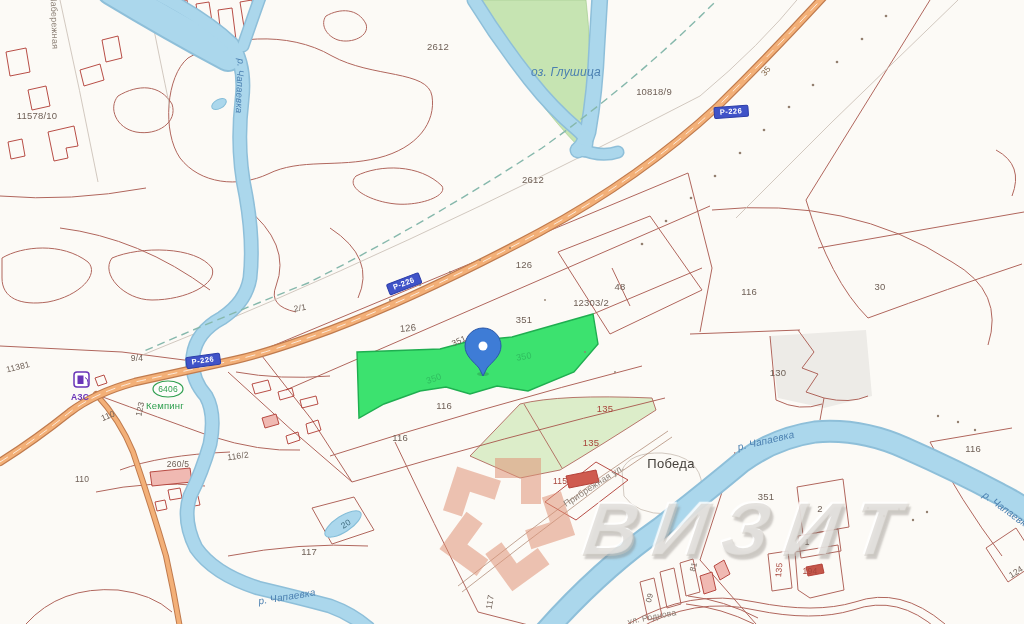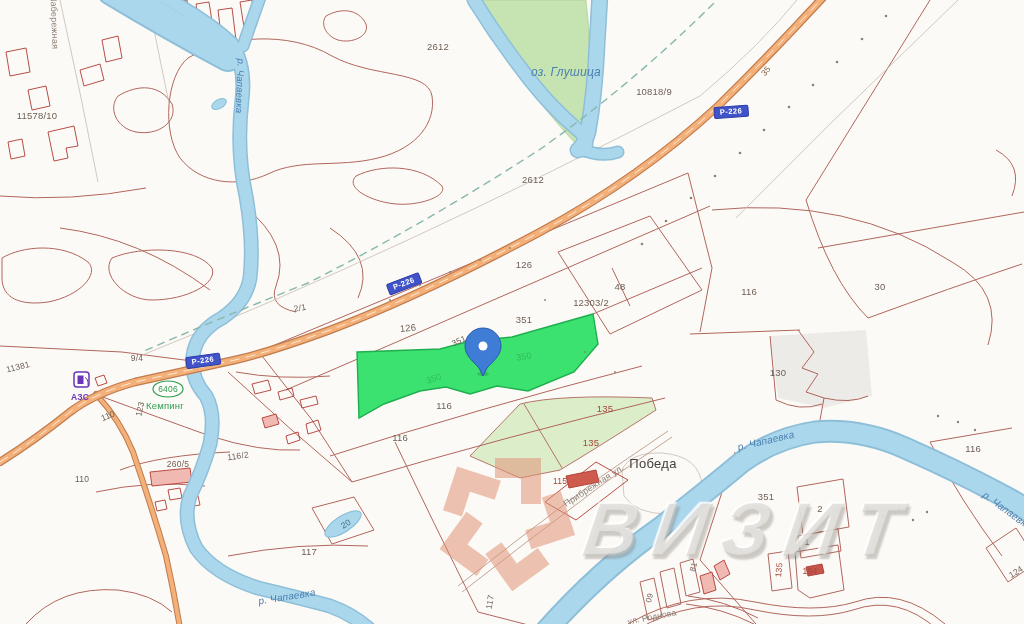--- a/index.html
+++ b/index.html
@@ -4,21 +4,21 @@
 <style>
   html,body{margin:0;padding:0;background:#e8e8e8;font-family:"Liberation Sans",sans-serif;}
   .map{position:relative;width:1024px;height:624px;background:#fcfaf6;overflow:hidden;font-family:"Liberation Sans",sans-serif;}
   svg.base{position:absolute;left:0;top:0;width:1024px;height:624px;}
   .lbl{position:absolute;transform:translate(-50%,-50%);font-size:9.5px;color:#6f6057;white-space:nowrap;line-height:1;letter-spacing:.2px;}
   .sm{font-size:8.5px;}
   .red{color:#a8463c;}
   .grn{color:#2e9e4e;}
   .grnd{color:#2fbd5f;}
   .water{color:#4a7fb0;font-style:italic;font-size:10px;}
-  .place{color:#45403b;font-size:13px;letter-spacing:.3px;}
+  .place{color:#45403b;font-size:13px;letter-spacing:.3px;margin-left:18px;}
   .street{color:#8b7f75;font-size:9px;}
   .purple{color:#6a35b8;font-weight:bold;font-size:8.5px;}
   .pond{color:#3f6b7d;}
   .shield{position:absolute;transform:translate(-50%,-50%);background:#4053c8;color:#fff;font-size:7.5px;font-weight:bold;padding:1px 5px;border-radius:2px;border:1px solid #2c3da8;letter-spacing:.5px;line-height:1.1;white-space:nowrap;}
   .wm-text{position:absolute;left:585px;top:492px;font-size:76px;font-weight:bold;font-style:italic;letter-spacing:14px;line-height:1;color:rgba(200,196,191,.48);text-shadow:-2px -2px 1px rgba(255,255,255,.85),2px 3px 2px rgba(120,114,108,.35);transform:skewX(-8deg);white-space:nowrap;}
 </style>
 </head>
 <body>
 
 <div class="map">

